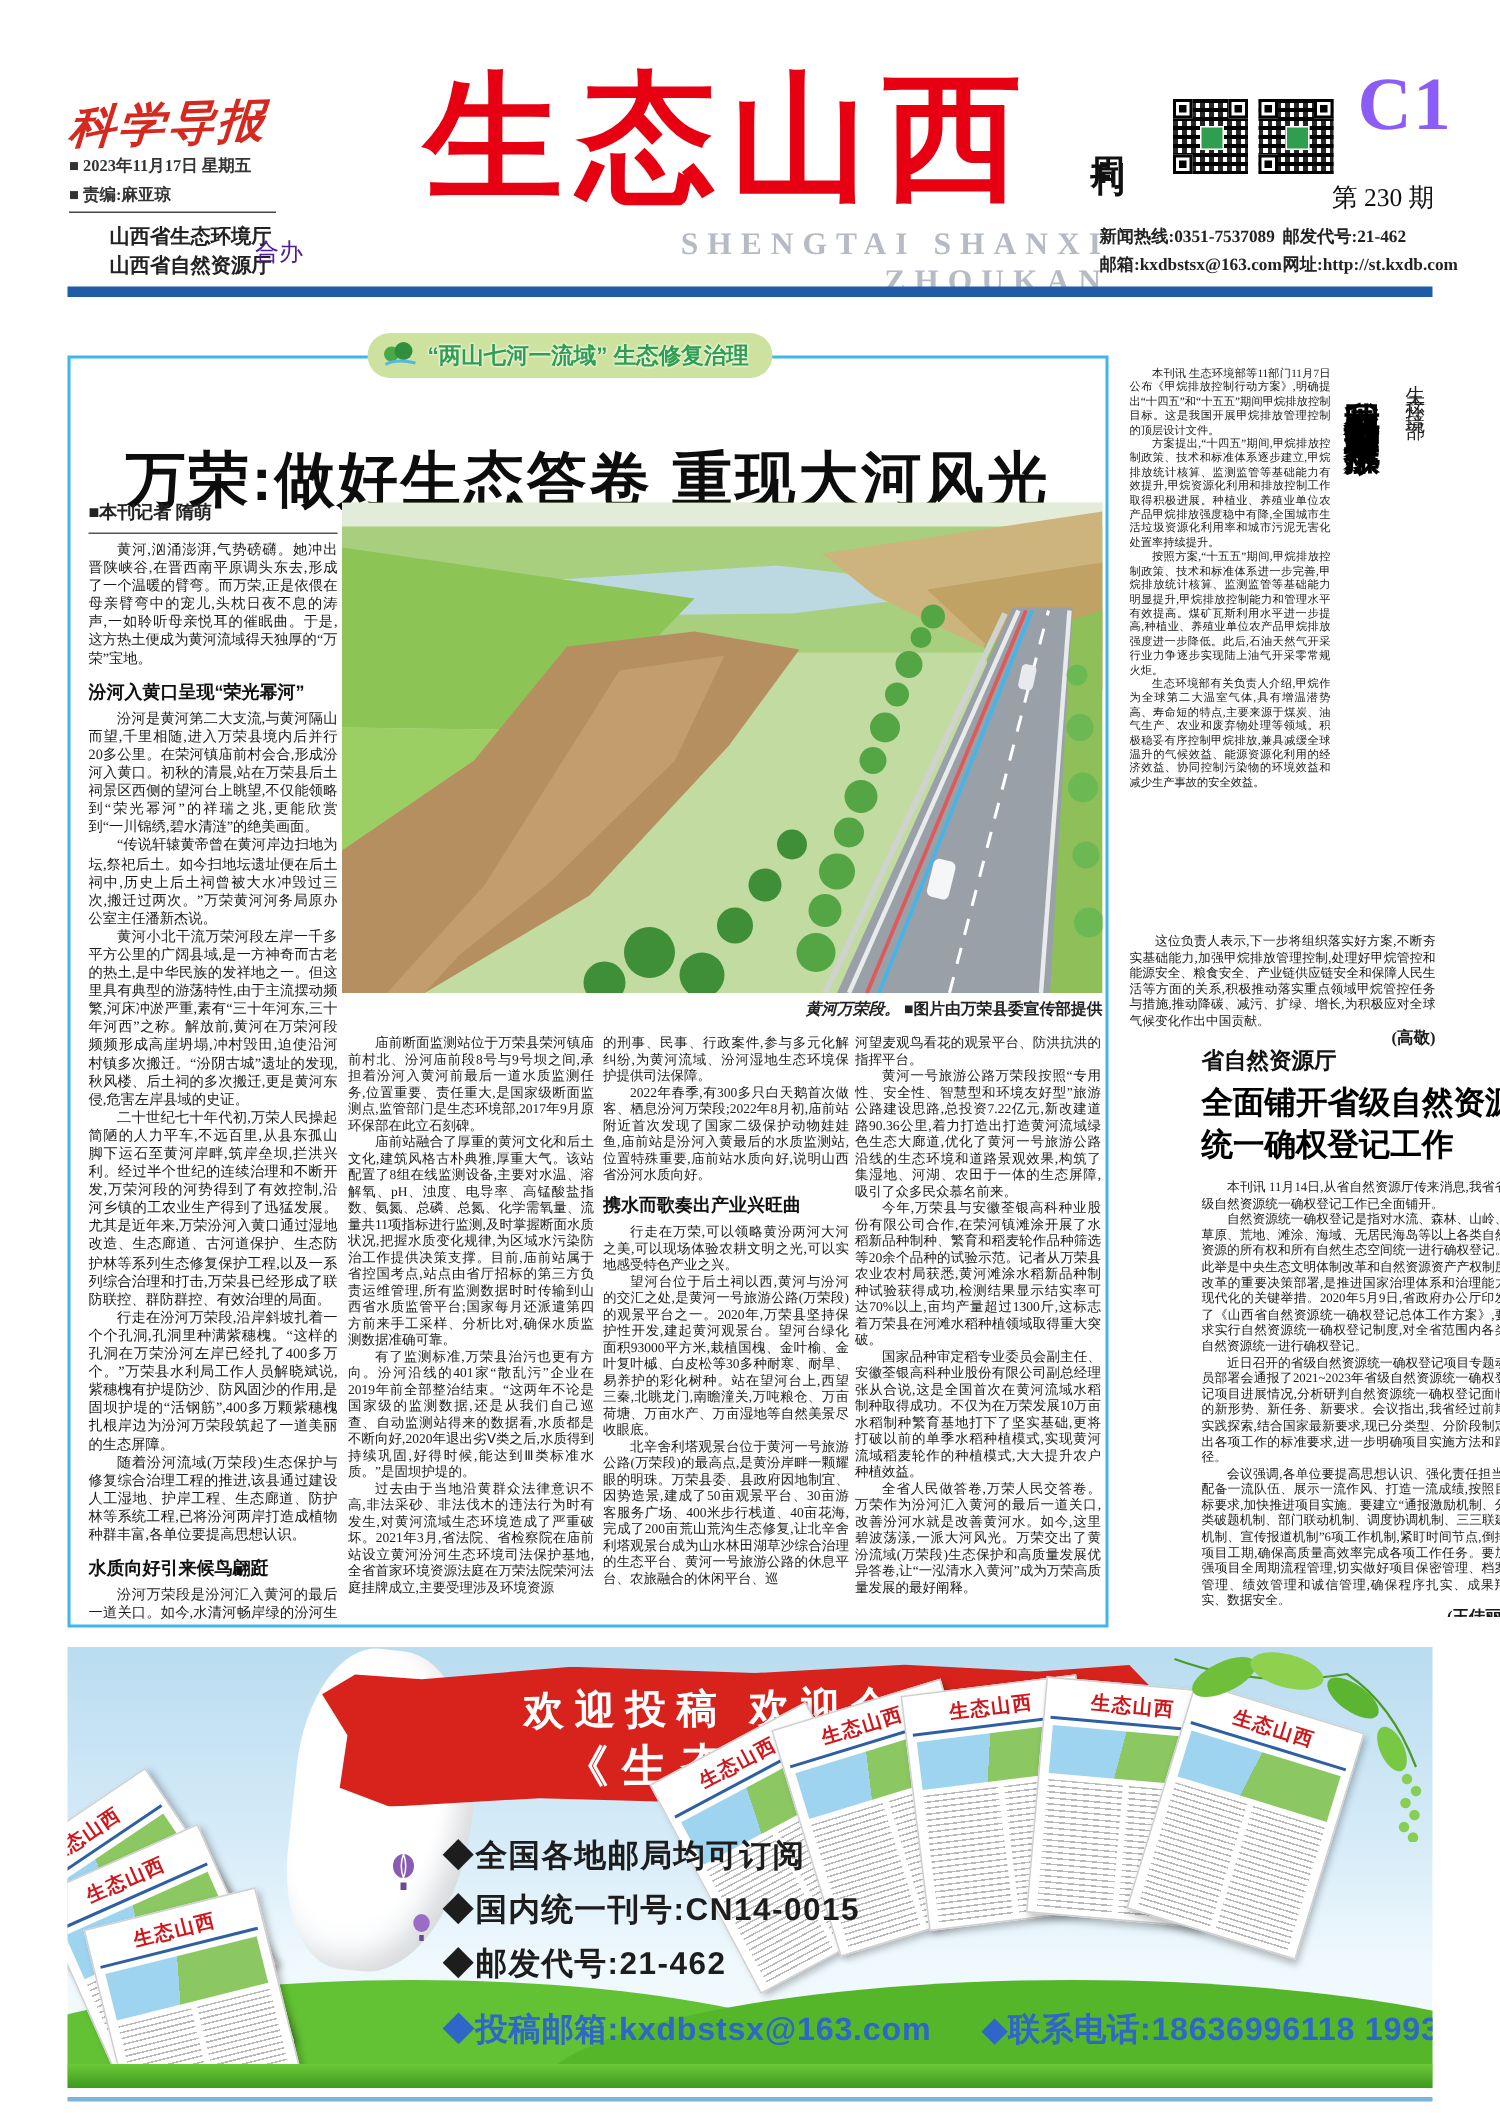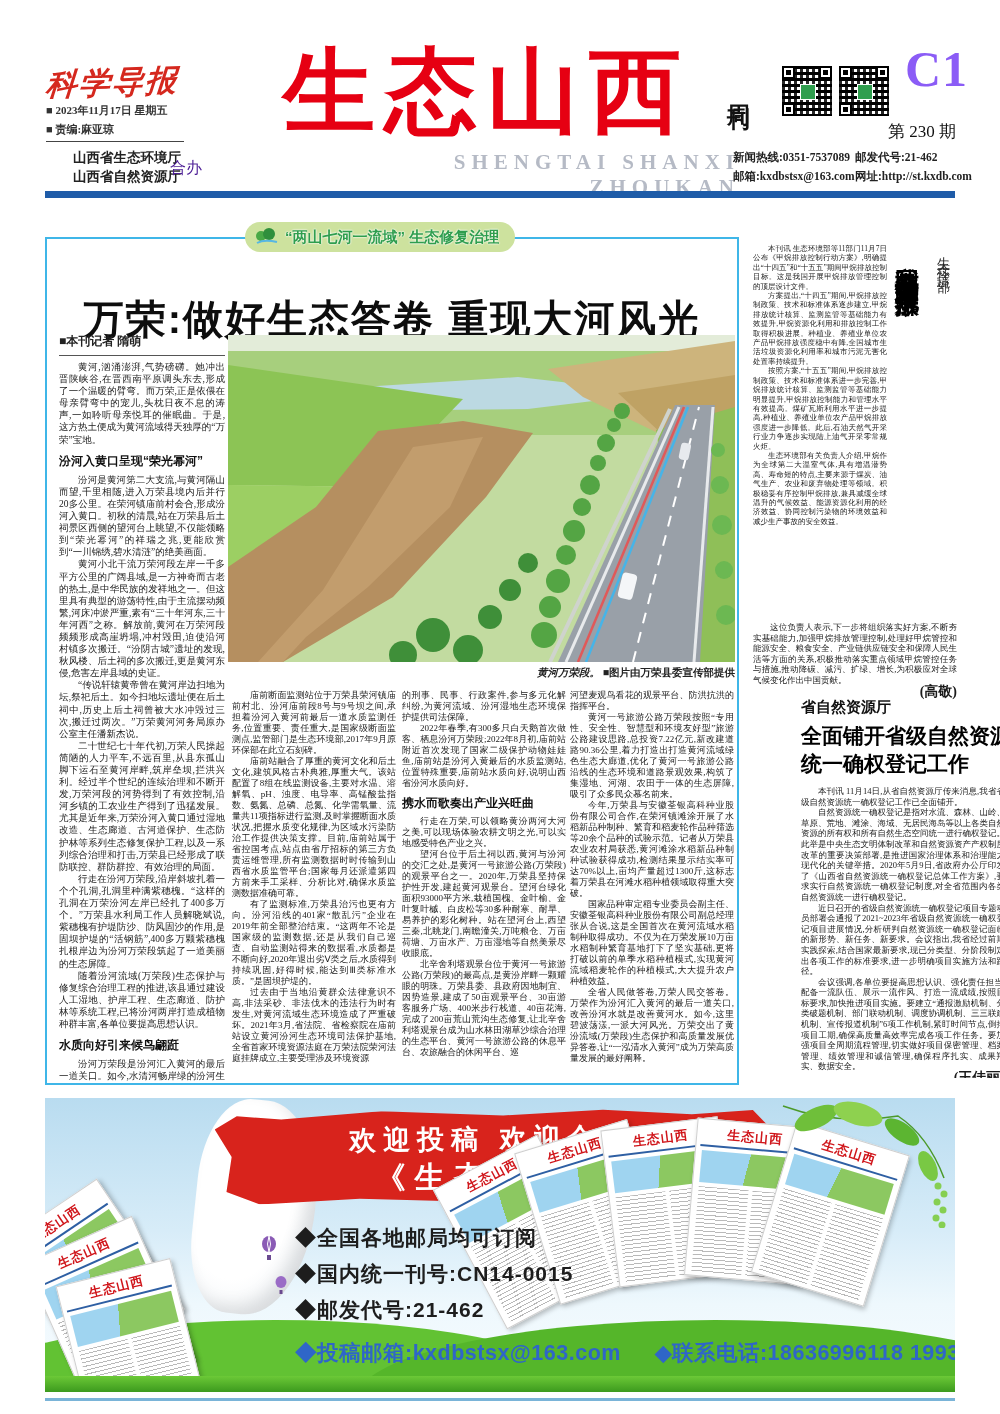--- a/index.html
+++ b/index.html
@@ -57,21 +57,21 @@
 
   
   .side1{left:753px;top:240px;width:204px;height:455px;}
   .side1-body{position:absolute;left:0;top:4px;width:134px;height:370px;overflow:hidden;
          font-size:7.5px;line-height:9.4px;}
   .vtitle{position:absolute;left:138px;top:8px;height:376px;writing-mode:vertical-rl;
          font-size:24px;font-weight:bold;letter-spacing:2px;color:#000;}
   .vkicker{position:absolute;left:181px;top:6px;writing-mode:vertical-rl;font-size:13px;
          letter-spacing:6px;color:#222;}
   .side1-wide{position:absolute;left:0;top:382px;width:204px;font-size:8.5px;line-height:10.6px;}
-  .author{text-align:right;font-weight:bold;font-size:14px;margin-top:1px;}
+  .author{text-align:right;font-weight:bold;font-size:11px;margin-top:1px;}
   .side2{left:753px;top:698px;width:204px;height:392px;margin-left:48px;}
   .s2-kicker{font-size:15px;font-weight:bold;color:#111;}
   .s2-title{font-family:"Liberation Sans",sans-serif;font-weight:900;font-size:21px;
          line-height:28px;color:#000;margin-top:5px;white-space:nowrap;}
   .s2-body{margin-top:8px;height:292px;overflow:hidden;font-size:8.5px;line-height:10.6px;text-align:justify;}
 
   
   .ad{left:45px;top:1098px;width:910px;height:294px;overflow:hidden;
       background:linear-gradient(#b9dcf0 0%,#d7ecf8 45%,#eef8fd 70%,#f7fcff 100%);}
   .hill1{position:absolute;bottom:-78px;left:-90px;width:640px;height:150px;background:#62c233;border-radius:50%;}
@@ -153,22 +153,22 @@
       <span>“两山七河一流域” 生态修复治理</span>
     </div>
 
     <h1 class="headline">万荣:做好生态答卷  重现大河风光</h1>
     <div class="byline">■本刊记者  隋萌</div>
 
     <div class="art-col col-a">
         <p class="body-p">黄河,汹涌澎湃,气势磅礴。她冲出晋陕峡谷,在晋西南平原调头东去,形成了一个温暖的臂弯。而万荣,正是依偎在母亲臂弯中的宠儿,头枕日夜不息的涛声,一如聆听母亲悦耳的催眠曲。于是,这方热土便成为黄河流域得天独厚的“万荣”宝地。</p>
         <h3 class="sub-h">汾河入黄口呈现“荣光幂河”</h3>
         <p class="body-p">汾河是黄河第二大支流,与黄河隔山而望,千里相随,进入万荣县境内后并行20多公里。在荣河镇庙前村会合,形成汾河入黄口。初秋的清晨,站在万荣县后土祠景区西侧的望河台上眺望,不仅能领略到“荣光幂河”的祥瑞之兆,更能欣赏到“一川锦绣,碧水清涟”的绝美画面。</p>
+        <p class="body-p">“传说轩辕黄帝曾在黄河岸边扫地为坛,祭祀后土。如今扫地坛遗址便在后土祠中,历史上后土祠曾被大水冲毁过三次,搬迁过两次。”万荣黄河河务局原办公室主任潘新杰说。</p>
         <p class="body-p">黄河小北干流万荣河段左岸一千多平方公里的广阔县域,是一方神奇而古老的热土,是中华民族的发祥地之一。但这里具有典型的游荡特性,由于主流摆动频繁,河床冲淤严重,素有“三十年河东,三十年河西”之称。解放前,黄河在万荣河段频频形成高崖坍塌,冲村毁田,迫使沿河村镇多次搬迁。“汾阴古城”遗址的发现,秋风楼、后土祠的多次搬迁,更是黄河东侵,危害左岸县域的史证。</p>
-        <p class="body-p">“传说轩辕黄帝曾在黄河岸边扫地为坛,祭祀后土。如今扫地坛遗址便在后土祠中,历史上后土祠曾被大水冲毁过三次,搬迁过两次。”万荣黄河河务局原办公室主任潘新杰说。</p>
         <p class="body-p">二十世纪七十年代初,万荣人民操起简陋的人力平车,不远百里,从县东孤山脚下运石至黄河岸畔,筑岸垒坝,拦洪兴利。经过半个世纪的连续治理和不断开发,万荣河段的河势得到了有效控制,沿河乡镇的工农业生产得到了迅猛发展。尤其是近年来,万荣汾河入黄口通过湿地改造、生态廊道、古河道保护、生态防护林等系列生态修复保护工程,以及一系列综合治理和打击,万荣县已经形成了联防联控、群防群控、有效治理的局面。</p>
         <p class="body-p">行走在汾河万荣段,沿岸斜坡扎着一个个孔洞,孔洞里种满紫穗槐。“这样的孔洞在万荣汾河左岸已经扎了400多万个。”万荣县水利局工作人员解晓斌说,紫穗槐有护堤防沙、防风固沙的作用,是固坝护堤的“活钢筋”,400多万颗紫穗槐扎根岸边为汾河万荣段筑起了一道美丽的生态屏障。</p>
         <p class="body-p">随着汾河流域(万荣段)生态保护与修复综合治理工程的推进,该县通过建设人工湿地、护岸工程、生态廊道、防护林等系统工程,已将汾河两岸打造成植物种群丰富,各单位要提高思想认识。</p>
         <h3 class="sub-h">水质向好引来候鸟翩跹</h3>
         <p class="body-p">汾河万荣段是汾河汇入黄河的最后一道关口。如今,水清河畅岸绿的汾河生态美景正在重现。走进庙前村,“一泓清水入黄河”的大字赫然入目。</p>
       </div>
 
     <div class="photo-wrap">
       <svg viewBox="0 0 507 327" preserveAspectRatio="none">
         <rect width="507" height="327" fill="#c2dba0"></rect>

